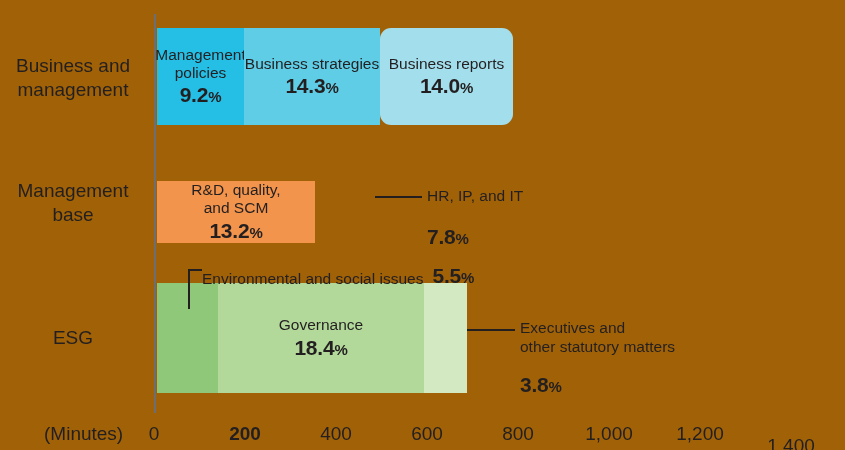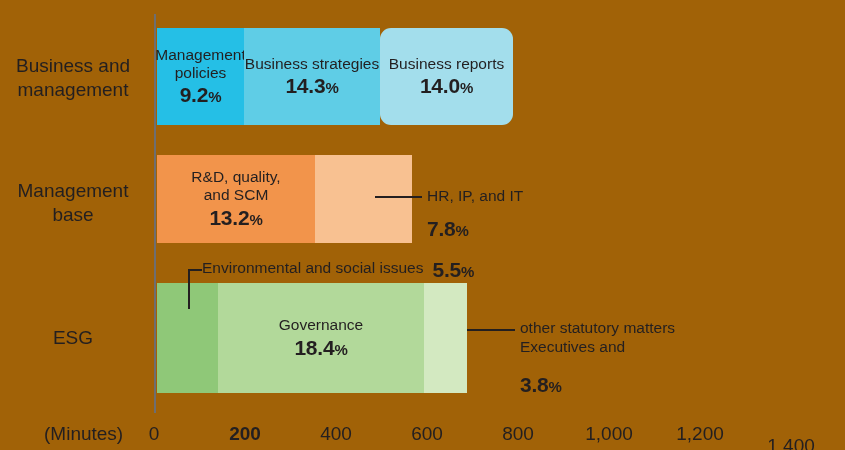--- a/index.html
+++ b/index.html
@@ -101,22 +101,23 @@
     height: 1.6px;
     background: #231f20;
   }
   .leader-v {
     position: absolute;
     width: 1.6px;
     background: #231f20;
   }
   .inline-row {
     display: flex;
-    align-items: flex-start;
+    align-items: flex-end;
     gap: 9px;
+    margin-top: 6px;
   }
 
   
   .x-axis {
     position: absolute;
     left: 0;
     top: 413px;
     width: 845px;
     height: 37px;
   }
@@ -174,37 +175,37 @@
       </div>
     </div>
 
   </div>
 
   <div class="cat-label" style="top:179px;">
     <div>Management</div>
     <div>base</div>
   </div>
 
-  <div class="bar-row" style="top:155px; height:88px;">
+  <div class="bar-row" style="top:155px; height:88px;align-items:flex-end;">
     <div class="seg" style="width:158px; background:#F2944B;">
       <div class="seg-label wrap">
         <span>R&amp;D, quality,</span><br>
         <span>and SCM</span>
       </div>
       <div class="seg-value">
         <span>13.2</span><span class="pct">%</span>
       </div>
     </div>
     <div class="seg" style="width:97px; background:#F8C191;"></div>
   </div>
 
   <div class="leader-h" style="left:375px; top:196px; width:47px;"></div>
   <div class="callout" style="left:427px; top:186px;">
     <div class="c-text">HR, IP, and IT</div>
-    <div class="c-value" style="margin-top:12px;">
+    <div class="c-value" style="margin-top:20px;">
       <span>7.8</span><span class="pct">%</span>
     </div>
   </div>
 
   <div class="cat-label" style="top:326px;">
     <div>ESG</div>
   </div>
 
   <div class="bar-row" style="top:283px; height:110px;">
     <div class="seg" style="width:61px; background:#8FC878;"></div>
@@ -223,22 +224,22 @@
     <div class="inline-row">
       <span class="c-text">Environmental and social issues</span>
       <span class="c-value">
         <span>5.5</span><span class="pct">%</span>
       </span>
     </div>
   </div>
 
   <div class="leader-h" style="left:467px; top:329px; width:48px;"></div>
   <div class="callout" style="left:520px; top:318px;">
+    <div class="c-text">Executives and</div>
     <div class="c-text">other statutory matters</div>
-    <div class="c-text">Executives and</div>
     <div class="c-value" style="margin-top:16px;">
       <span>3.8</span><span class="pct">%</span>
     </div>
   </div>
 
   <div class="x-axis">
     <div class="x-unit">(Minutes)</div>
     <div class="x-tick" style="left:154px;">0</div>
     <div class="x-tick" style="left:245px;font-weight:bold;">200</div>
     <div class="x-tick" style="left:336px;">400</div>

